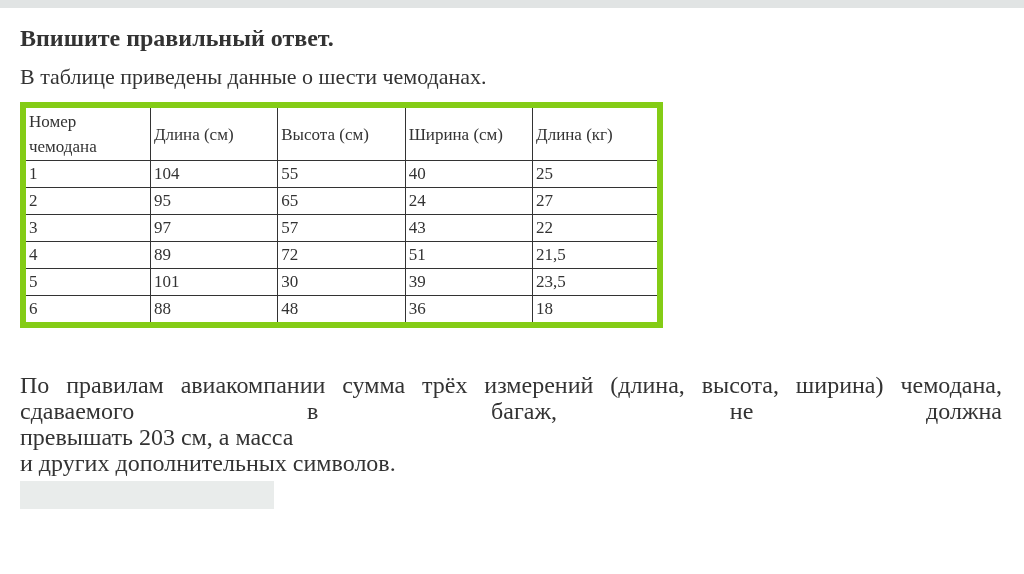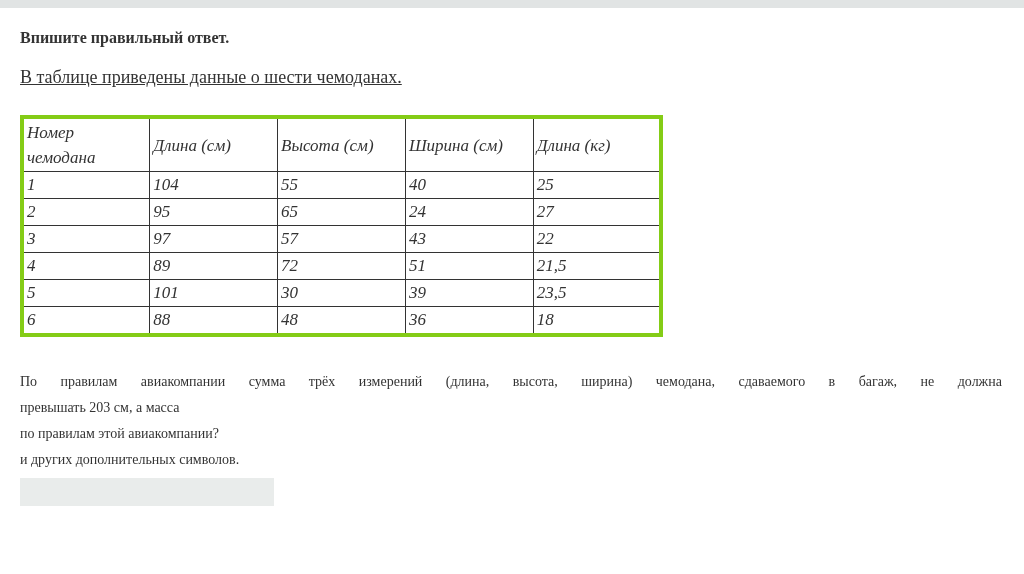--- a/index.html
+++ b/index.html
@@ -16,37 +16,35 @@
     width: 100%;
     height: 8px;
     background: #e1e4e4;
   }
   .content {
     padding: 0 20px;
     width: 982px;
   }
   .title {
     margin: 19px 0 0 0;
-    font-size: 16px;
+    font-size: 24px;
     font-weight: bold;
     line-height: 22px;
   }
   .intro {
     margin: 17px 0 0 0;
-    font-size: 18px;
+    font-size: 22px;
     line-height: 22px;
-    text-decoration: underline;
   }
   table.data-table {
-    margin-top: 27px;
+    margin-top: 14px;
     border-collapse: collapse;
     table-layout: fixed;
     width: 643px;
-    border: 4px solid #84cc16;
-    font-style: italic;
+    border: 6px solid #84cc16;
   }
   table.data-table col { width: 20%; }
   table.data-table th,
   table.data-table td {
     border: 1px solid #333333;
     font-size: 17px;
     font-weight: normal;
     text-align: left;
     vertical-align: middle;
     padding: 1px 3px;
@@ -54,22 +52,22 @@
   }
   table.data-table th {
     height: 50px;
     line-height: 25px;
   }
   table.data-table td {
     height: 24px;
     line-height: 20px;
   }
   .para {
-    margin-top: 32px;
-    font-size: 14px;
+    margin-top: 44px;
+    font-size: 24px;
     line-height: 26px;
     width: 982px;
   }
   .para .line { white-space: normal; }
   .para .line.justified {
     text-align: justify;
     text-align-last: justify;
   }
   .answer-input {
     display: block;
@@ -156,19 +154,18 @@
         <td>48</td>
         <td>36</td>
         <td>18</td>
       </tr>
     </tbody>
   </table>
 
   <div class="para">
     <div class="line justified">По правилам авиакомпании сумма трёх измерений (длина, высота, ширина) чемодана, сдаваемого в багаж, не должна</div>
     <div class="line">превышать 203 см, а масса</div>
-    <div class="line">по правилам этой авиакомпании?</div>
     <div class="line">и других дополнительных символов.</div>
   </div>
 
   <input type="text" class="answer-input" value="" style="">
 
 </div>
 
 </body></html>

